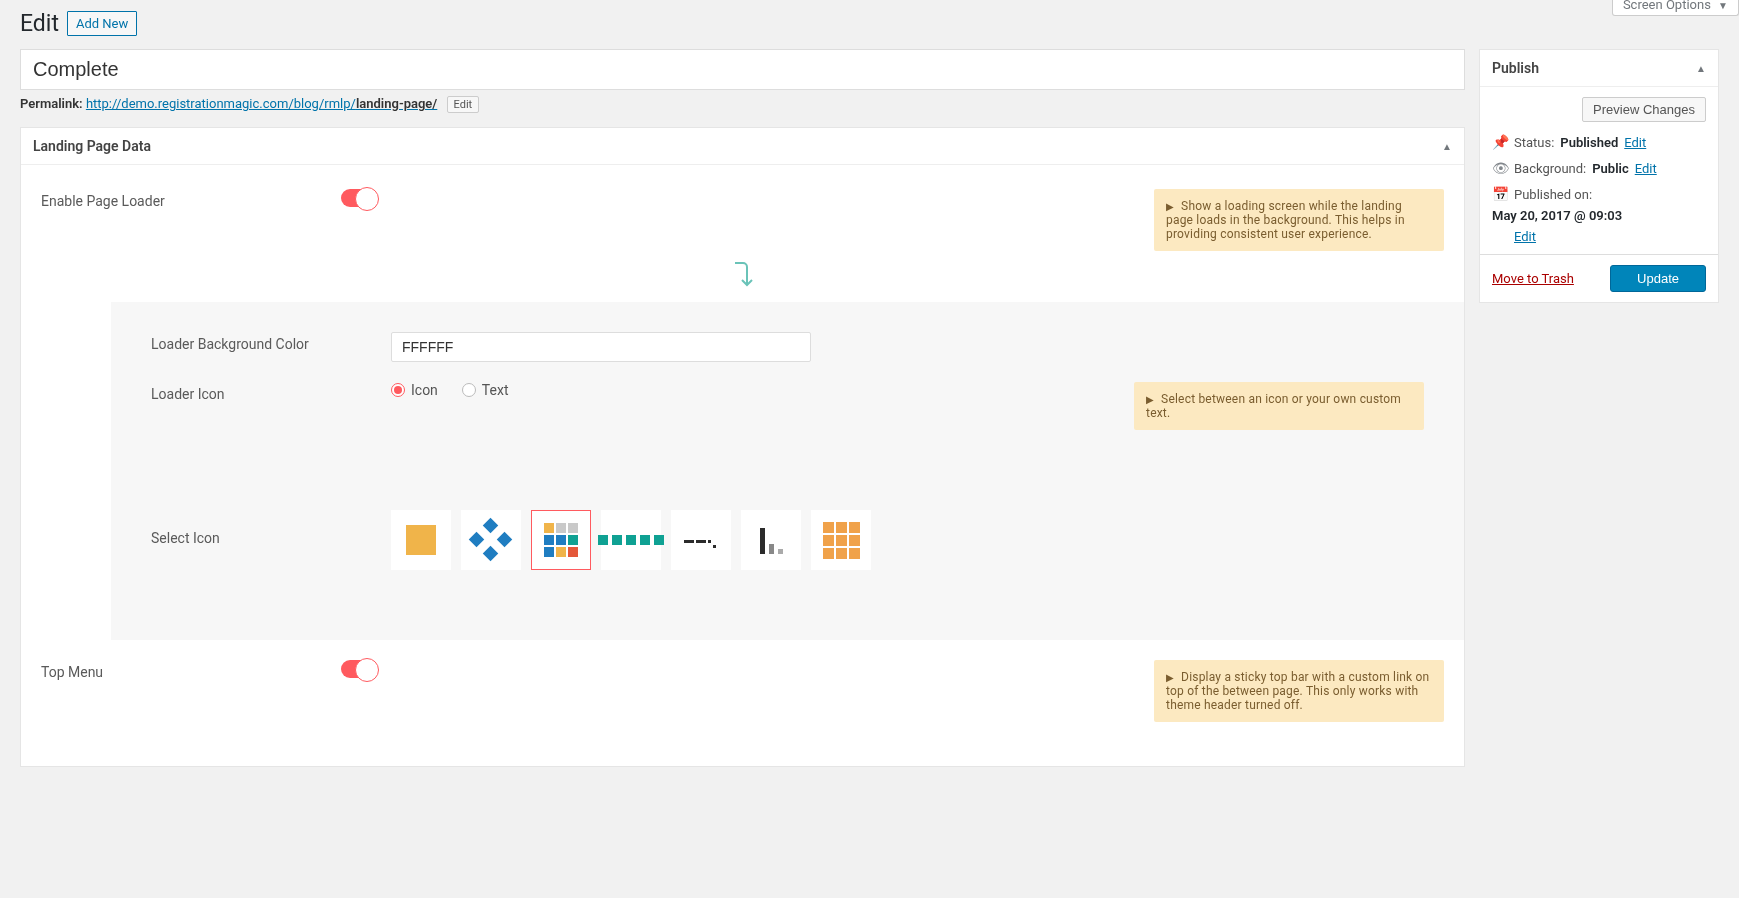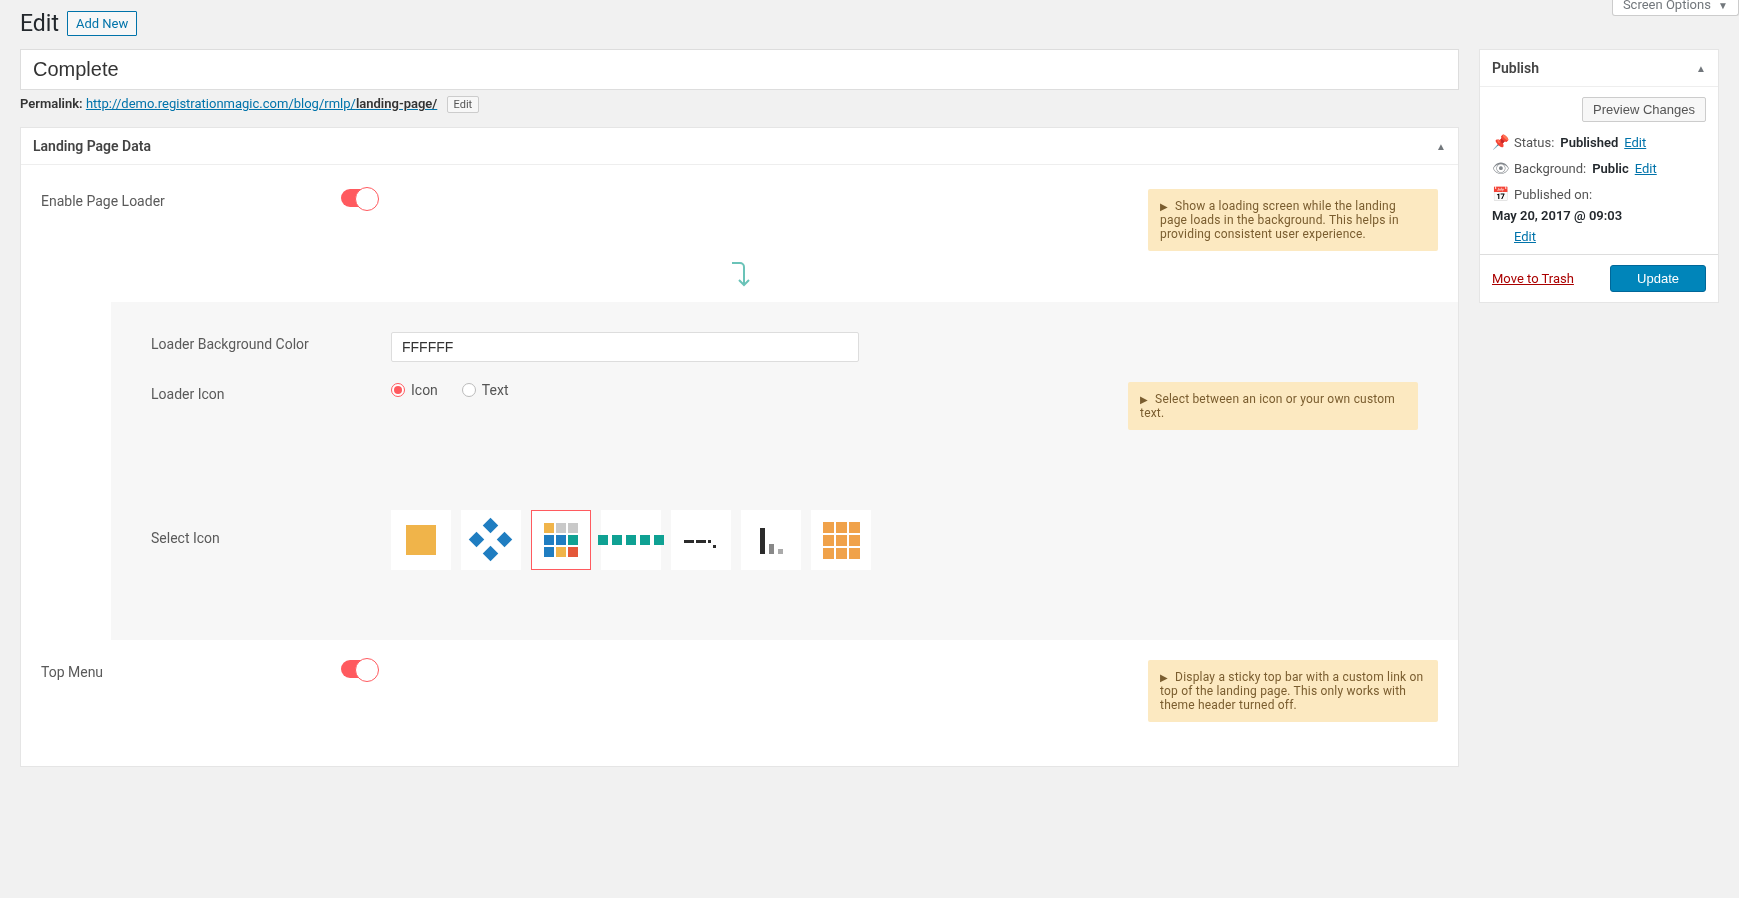--- a/index.html
+++ b/index.html
@@ -31,21 +31,21 @@
   background: #fff;
   border: 1px solid #ccc;
   border-top: none;
   border-radius: 0 0 3px 3px;
   padding: 3px 10px;
   font-size: 13px;
   color: #72777c;
   cursor: pointer;
 }
 .screen-options .tri { font-size: 10px; margin-left: 4px; }
-.content-area { display: flex; gap: 20px; }
+.content-area { display: flex; gap: 14px; }
 .main-col { flex: 1; min-width: 0; }
 .side-col { width: 240px; flex: none; }
 .title-box {
   width: 100%;
   background: #fff;
   border: 1px solid #ddd;
   font-size: 20px;
   padding: 8px 12px;
   color: #333;
   margin-bottom: 6px;
@@ -91,21 +91,21 @@
 .toggle::after {
   content: ""; position: absolute; right: -2px; top: -2px;
   width: 22px; height: 22px; border-radius: 50%; background: #fff;
   border: 1px solid #ff5a5f;
 }
 .sub-panel {
   background: #f7f7f7; margin: 0 -20px 20px 70px; padding: 30px 40px 40px 40px;
 }
 .sub-panel .field-label { width: 240px; }
 .text-input {
-  width: 468px; padding: 6px 10px; border: 1px solid #ddd; border-radius: 2px;
+  width: 420px; padding: 6px 10px; border: 1px solid #ddd; border-radius: 2px;
   background: #fff; font-size: 14px; color: #333;
 }
 .radio-wrap { display: flex; align-items: center; gap: 24px; }
 .radio-item { display: flex; align-items: center; gap: 6px; font-size: 14px; color: #555; cursor: pointer; }
 .radio-dot {
   width: 14px; height: 14px; border-radius: 50%; border: 1px solid #bbb; background: #fff;
   display: inline-flex; align-items: center; justify-content: center;
 }
 .radio-dot.checked { border-color: #ff5a5f; }
 .radio-dot.checked::after { content: ""; width: 8px; height: 8px; border-radius: 50%; background: #ff5a5f; }
@@ -298,21 +298,21 @@
 
           </div>
 
           <div class="field-row">
             <div class="field-label">Top Menu</div>
             <div class="field-control">
               <button class="toggle" aria-pressed="true"></button>
             </div>
             <div class="hint-box">
               <span class="hint-arrow">▶</span>
-              <span>Display a sticky top bar with a custom link on top of the landing page. This only works with theme header turned off.</span>
+              <span>Display a sticky top bar with a custom link on top of the between page. This only works with theme header turned off.</span>
             </div>
           </div>
 
         </div>
       </div>
     </div>
 
     <div class="side-col">
       <div class="metabox publish-box">
         <div class="metabox-header">

